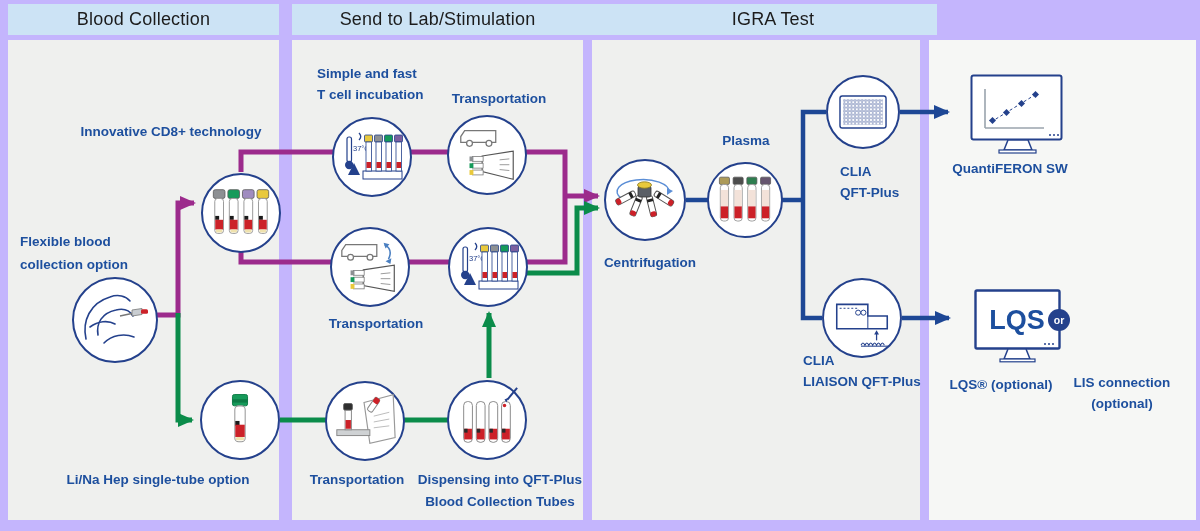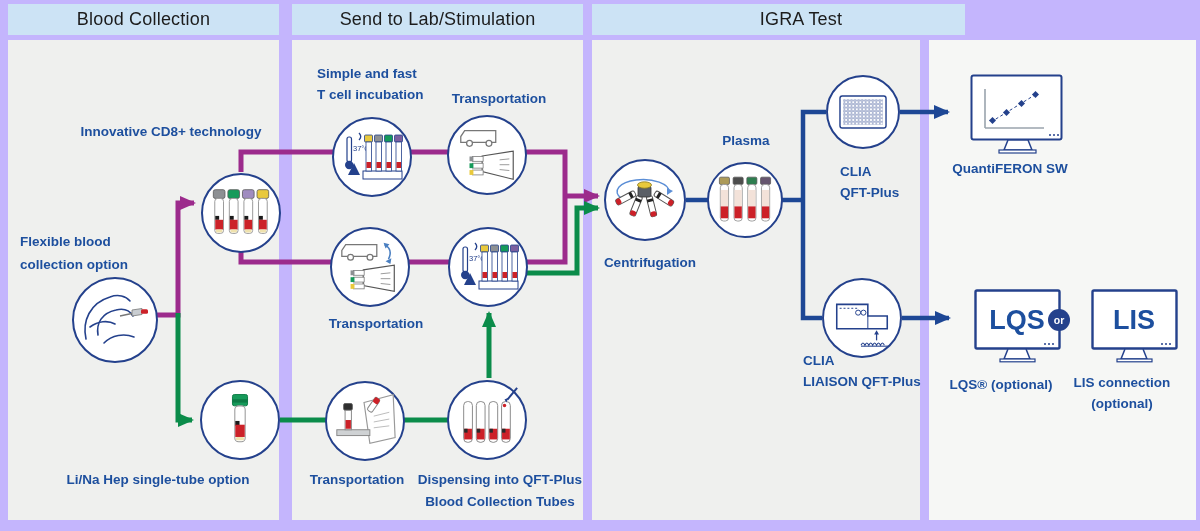--- a/index.html
+++ b/index.html
@@ -25,21 +25,21 @@
 
 <div id="app">
 
   <div class="colbody" style="left:8px;width:271px;"></div>
   <div class="colbody" style="left:292px;width:291px;"></div>
   <div class="colbody" style="left:592px;width:328px;"></div>
   <div class="colbody light" style="left:929px;width:267px;"></div>
 
   <div class="colhead" style="left:8px;width:271px;">Blood Collection</div>
   <div class="colhead" style="left:292px;width:291px;">Send to Lab/Stimulation</div>
-  <div class="colhead" style="left:592px;width:328px;padding-left:45px;">IGRA Test</div>
+  <div class="colhead" style="left:564px;width:328px;padding-left:45px;">IGRA Test</div>
 
   <svg id="wires" width="1200" height="531">
     <defs>
       <marker id="aP" viewBox="0 0 16 14" refX="14" refY="7" markerWidth="16" markerHeight="14" markerUnits="userSpaceOnUse" orient="auto">
           <path d="M0 0 L16 7 L0 14 Z" fill="#9c2b8c"></path>
         </marker>
       <marker id="aG" viewBox="0 0 16 14" refX="14" refY="7" markerWidth="16" markerHeight="14" markerUnits="userSpaceOnUse" orient="auto">
           <path d="M0 0 L16 7 L0 14 Z" fill="#0b8c4a"></path>
         </marker>
       <marker id="aB" viewBox="0 0 16 14" refX="14" refY="7" markerWidth="16" markerHeight="14" markerUnits="userSpaceOnUse" orient="auto">
@@ -389,33 +389,20 @@
           <circle cx="75" cy="55" r="1"></circle>
           <circle cx="79" cy="55" r="1"></circle>
         </g>
       <polygon points="34,60 52,60 56,70 30,70" fill="#fff" stroke="#24418c" stroke-width="1.5"></polygon>
       <rect x="26" y="70" width="35" height="2.8" fill="#fff" stroke="#24418c" stroke-width="1.2"></rect>
     </svg>
   </div>
 
   <div class="orbadge" style="left:1048px;top:309px;">or</div>
 
-  <div class="monitor" style="left:1073px;top:289px;">
-    <svg width="88" height="76" viewBox="0 0 88 76">
-      <rect x="1.5" y="1.5" width="84" height="58" rx="1.5" fill="#fff" stroke="#24418c" stroke-width="2.4"></rect>
-      <text class="tiny" x="43" y="40" text-anchor="middle" font-size="27" font-weight="bold" fill="#1d4f9e">LIS</text>
-      <g fill="#24418c">
-          <circle cx="71" cy="55" r="1"></circle>
-          <circle cx="75" cy="55" r="1"></circle>
-          <circle cx="79" cy="55" r="1"></circle>
-        </g>
-      <polygon points="34,60 52,60 56,70 30,70" fill="#fff" stroke="#24418c" stroke-width="1.5"></polygon>
-      <rect x="26" y="70" width="35" height="2.8" fill="#fff" stroke="#24418c" stroke-width="1.2"></rect>
-    </svg>
-  </div>
 
   <div class="lbl center" style="left:51px;top:121px;width:240px;">Innovative CD8+ technology</div>
   <div class="lbl" style="left:20px;top:230px;width:160px;line-height:23px;">
     <div>Flexible blood</div>
     <div>collection option</div>
   </div>
   <div class="lbl center" style="left:28px;top:469px;width:260px;">Li/Na Hep single-tube option</div>
 
   <div class="lbl" style="left:317px;top:63px;width:170px;">
     <div>Simple and fast</div>

